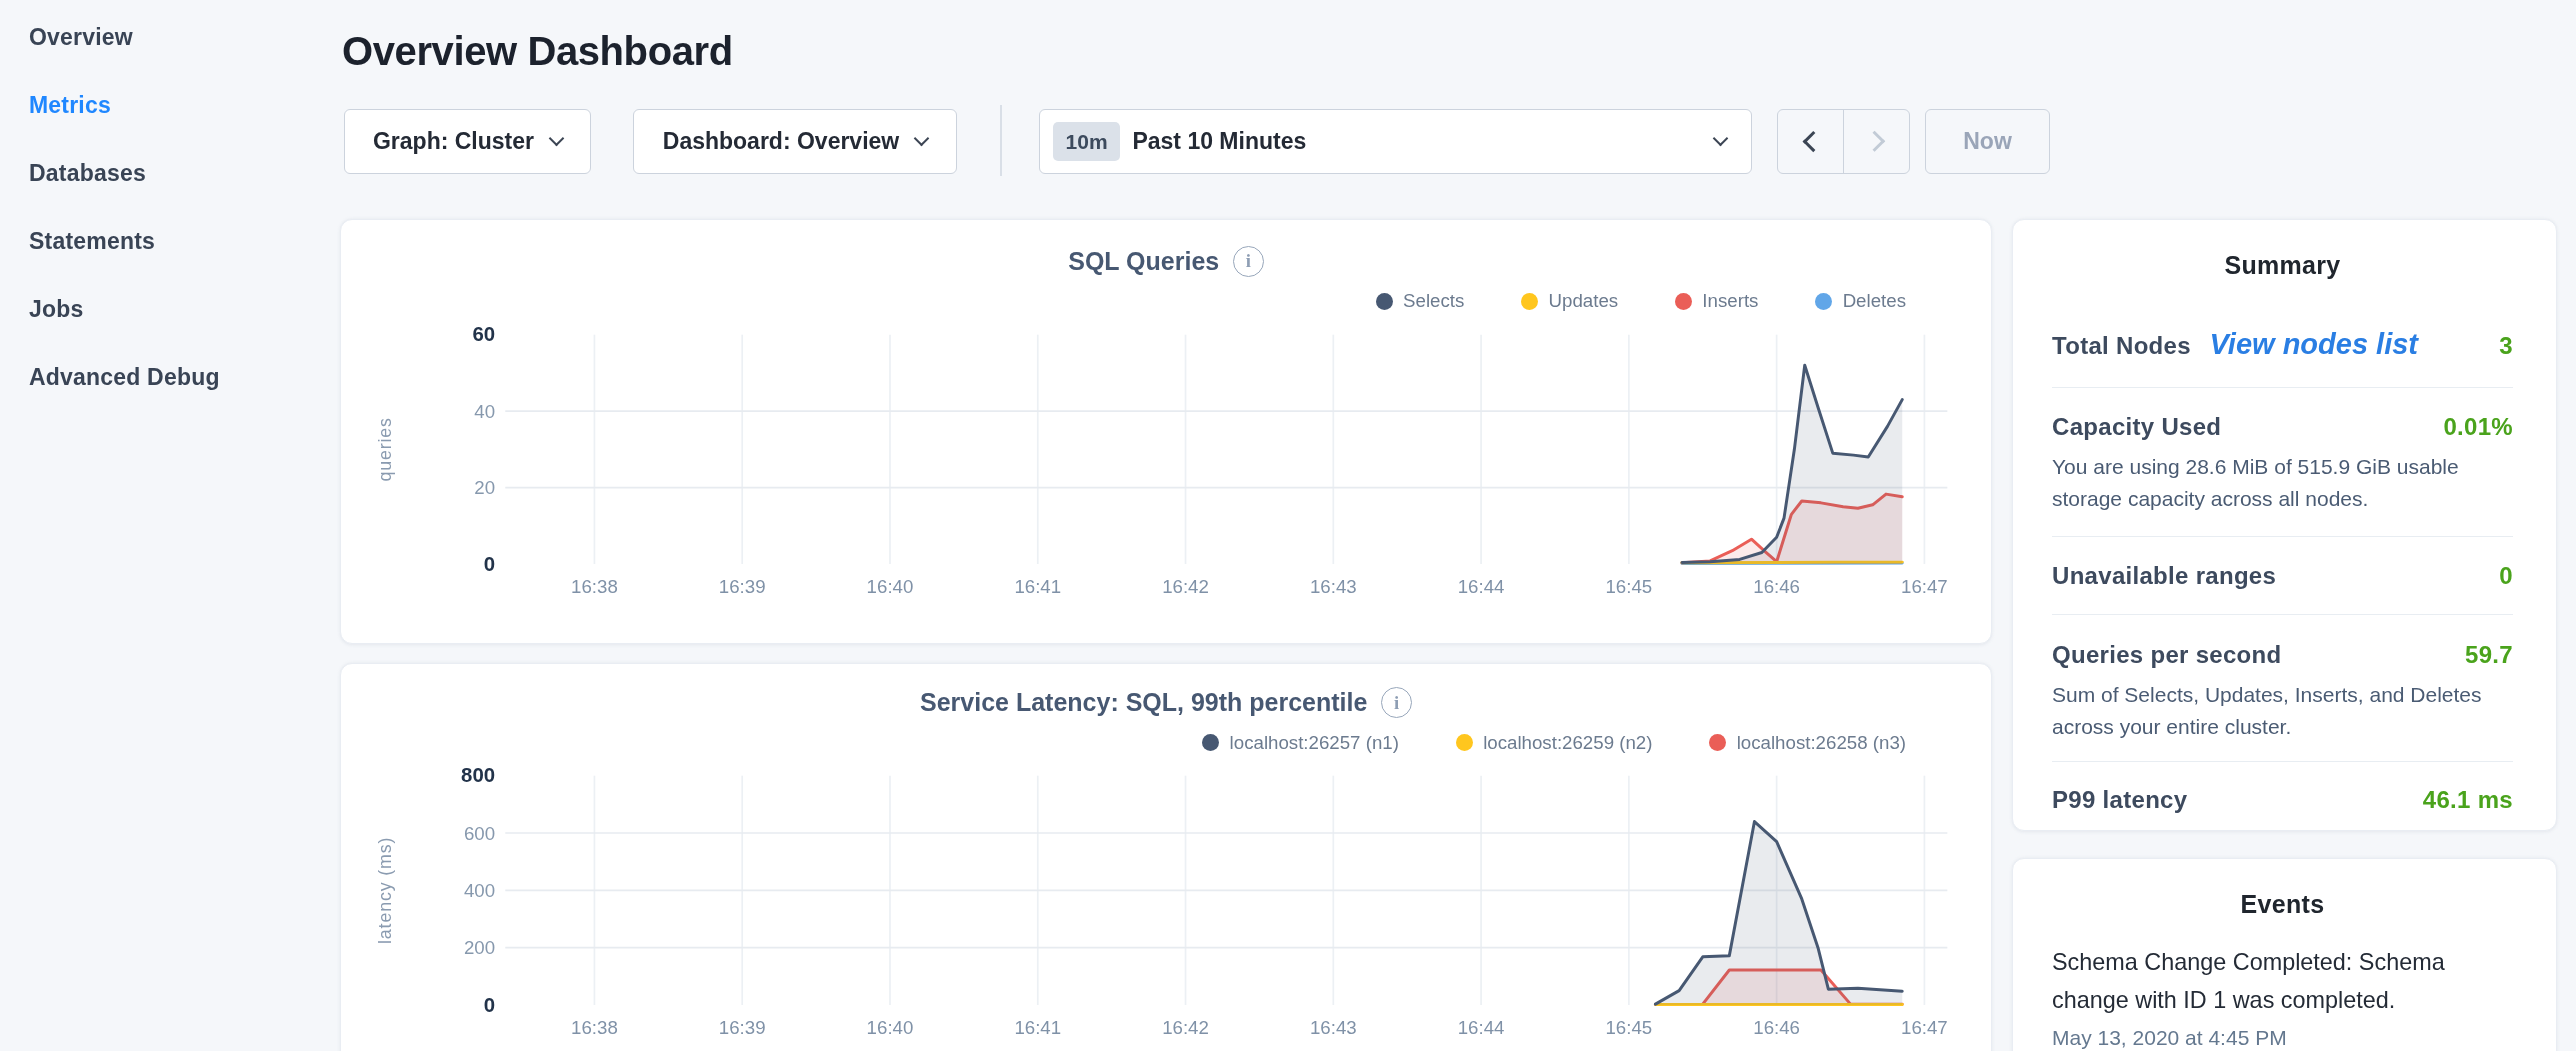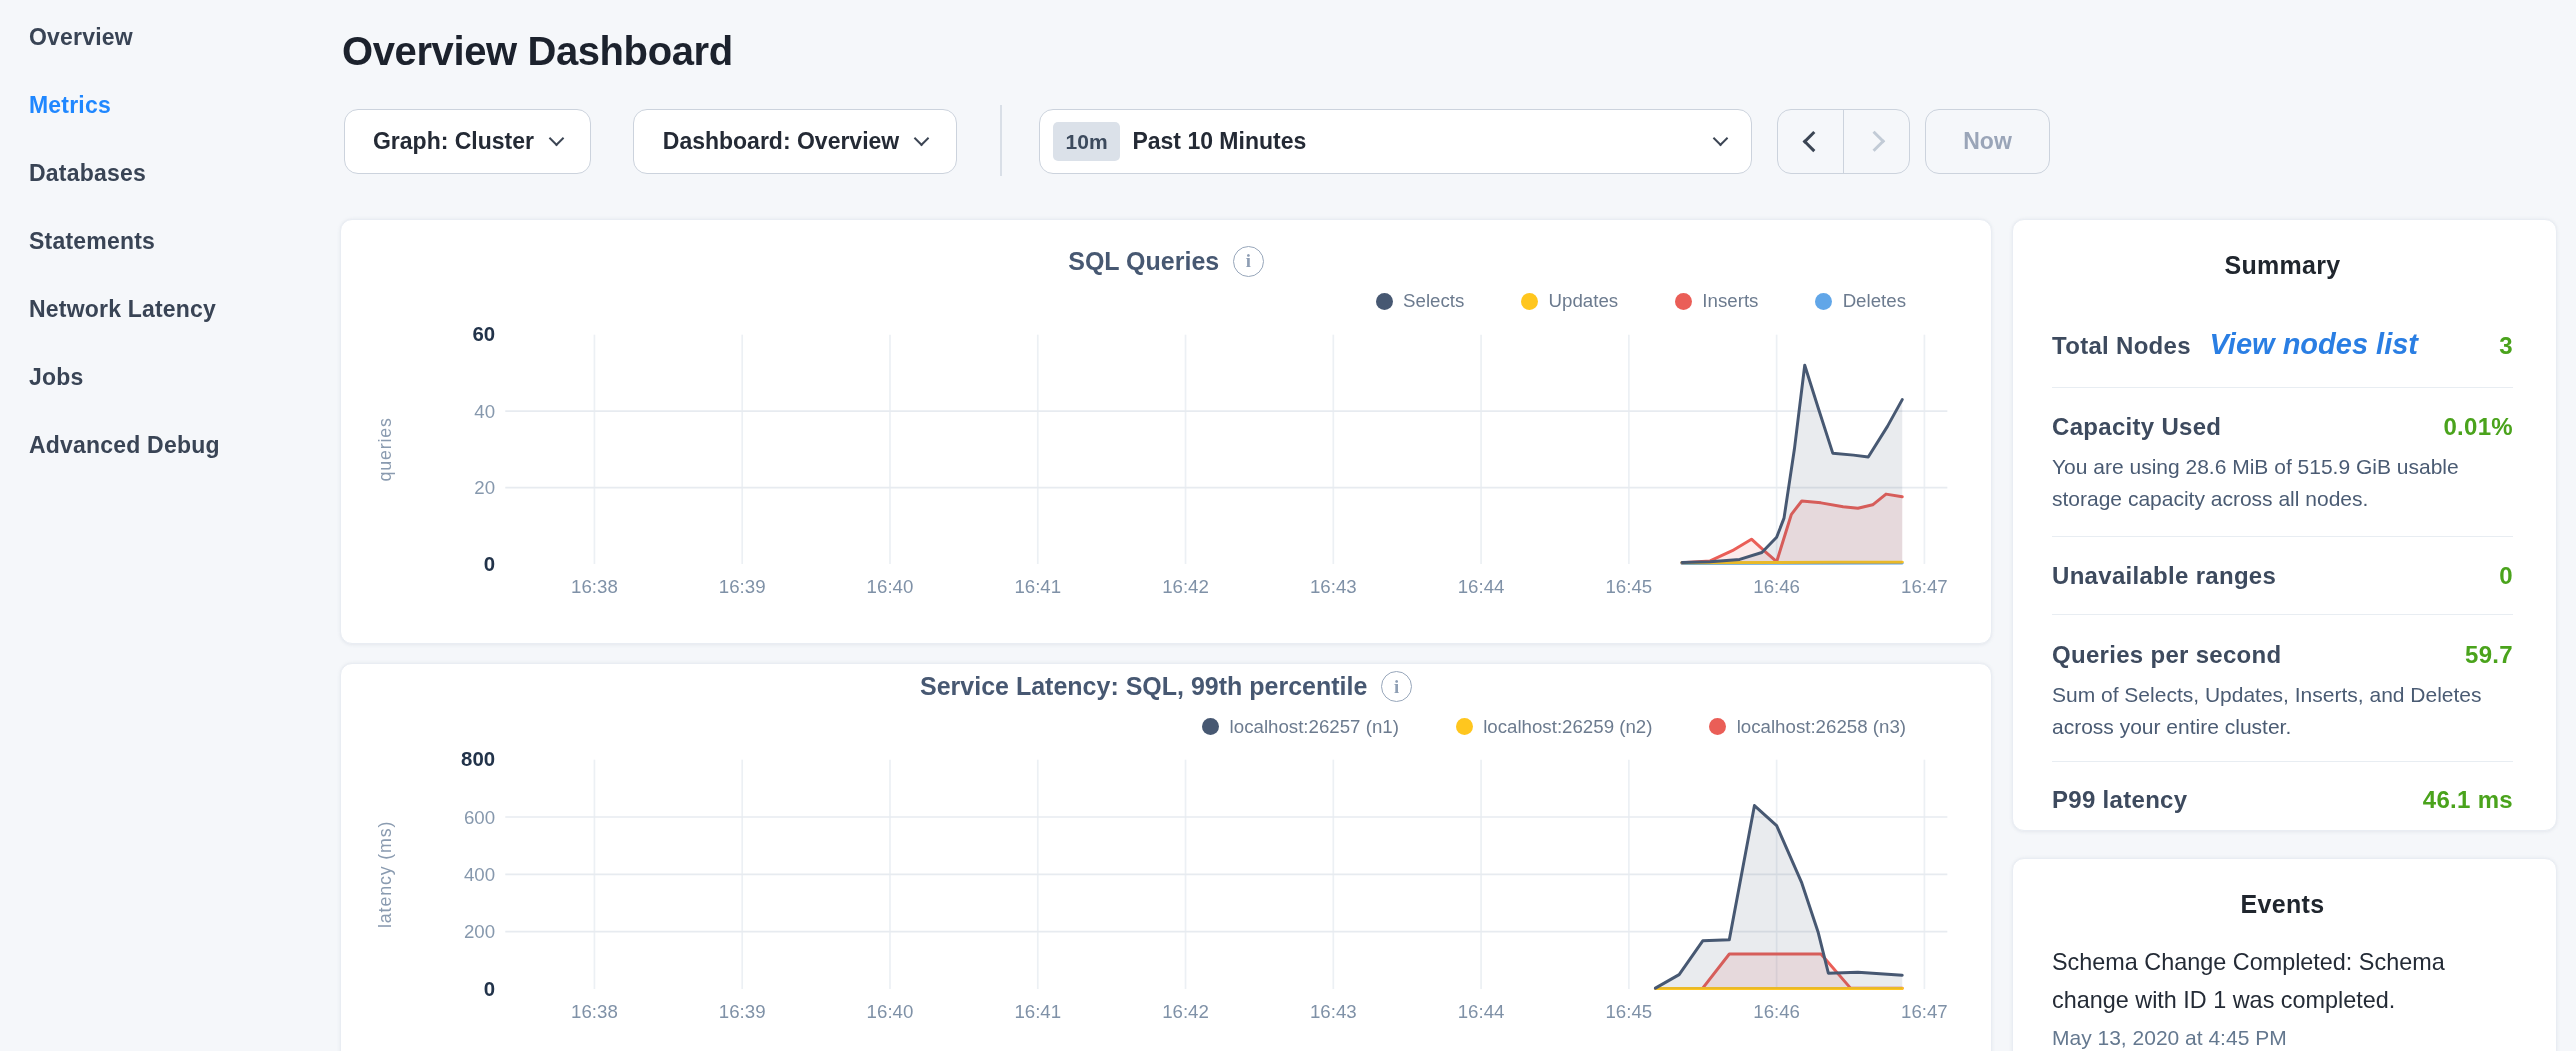--- a/index.html
+++ b/index.html
@@ -17,21 +17,21 @@
     font-size:23px; font-weight:600; color:#394455; cursor:pointer; letter-spacing:0.2px;
   }
   .sidebar-item.active { color:#1f87ff; font-weight:700; }
   
   .page-title {
     position:absolute; left:342px; top:29px;
     font-size:40px; font-weight:700; color:#1c222d; letter-spacing:-0.4px;
   }
   
   .ctrl { position:absolute; top:109px; height:65px; background:#fff;
-    border:1.7px solid #ccd3dd; border-radius:14px; display:flex; align-items:center; }
+    border:1.7px solid #ccd3dd; border-radius:6px; display:flex; align-items:center; }
   .dd { justify-content:center; gap:17px; font-size:23px; font-weight:700; color:#242a35; cursor:pointer; }
   #graph-dd { left:344px; width:247px; }
   #dash-dd  { left:633px; width:324px; }
   .chev { width:11px; height:11px; border-right:2.6px solid #3c4554; border-bottom:2.6px solid #3c4554;
     transform:rotate(45deg); margin-top:-6.8px; flex:none; }
   .toolbar-divider { position:absolute; left:1000px; top:105px; width:1.7px; height:71px; background:#d9dfe7; }
   #time-picker { left:1039px; width:713px; padding:0 25.5px 0 12.8px; cursor:pointer; }
   .time-badge { background:#dbe1e9; border-radius:5.1px; padding:7.7px 12.8px;
     font-size:21px; font-weight:700; color:#3c4a5d; }
   .time-range { margin-left:12px; font-size:23px; font-weight:700; color:#242a35; flex:1; }
@@ -41,21 +41,21 @@
   .arrow-left  { width:14.5px; height:14.5px; border-left:3.4px solid #3b4554; border-bottom:3.4px solid #3b4554; transform:rotate(45deg); margin-left:5.1px;}
   .arrow-right { width:14.5px; height:14.5px; border-right:3.4px solid #c2cbd6; border-bottom:3.4px solid #c2cbd6; transform:rotate(-45deg); margin-right:5.1px;}
   #now-btn { left:1925px; width:125px; justify-content:center; background:transparent;
     font-size:23px; font-weight:700; color:#9aa5b8; cursor:default; }
   
   .card { position:absolute; background:#fff; border:0.9px solid #e9edf3; border-radius:12px;
     box-shadow:0 0.9px 3.4px rgba(154,166,184,.18); }
   .chart-card { left:340px; width:1652px; height:425px;text-align:center; }
   #chart-card-0 { top:219px; }
   #chart-card-1 { top:663px; }
-  #chart-card-1 .chart-title-row { padding-top:7px; }
+  #chart-card-1 .chart-title-row { padding-top:23px; }
   .chart-title-row { display:flex; justify-content:center; align-items:center; gap:13.6px; padding-top:25.5px; height:auto; }
   .chart-title { font-size:25px; font-weight:700; color:#475872; }
   .info-icon { width:31px; height:31px; border:1.7px solid #98a7bb; border-radius:50%;
     color:#8e9eb4; font-size:18.7px; font-weight:700; display:flex; align-items:center; justify-content:center;
     font-family:"Liberation Serif", serif; cursor:pointer; }
   .legend { display:flex; justify-content:flex-end; align-items:center; gap:57px;
     margin:12px 85px 0 0; height:25.5px; }
   .legend-item { display:flex; align-items:center; gap:10.2px; font-size:18.7px; color:#6c7b8f; }
   .legend-dot { width:17px; height:17px; border-radius:50%; }
   svg.chart { display:block; margin:1.7px 0 0 17px; }
@@ -80,21 +80,20 @@
   .event-time { margin-top:6.8px; font-size:21px; color:#64788f; }
 </style>
 </head>
 <body>
 
 <nav class="sidebar">
   <div class="sidebar-item">Overview</div>
   <div class="sidebar-item active">Metrics</div>
   <div class="sidebar-item">Databases</div>
   <div class="sidebar-item">Statements</div>
-  <div class="sidebar-item">Network Latency</div>
   <div class="sidebar-item">Jobs</div>
   <div class="sidebar-item">Advanced Debug</div>
 </nav>
 
 <h1 class="page-title">Overview Dashboard</h1>
 
 <div class="ctrl dd" id="graph-dd">
   <span>Graph: Cluster</span>
   <span class="chev"></span>
 </div>

